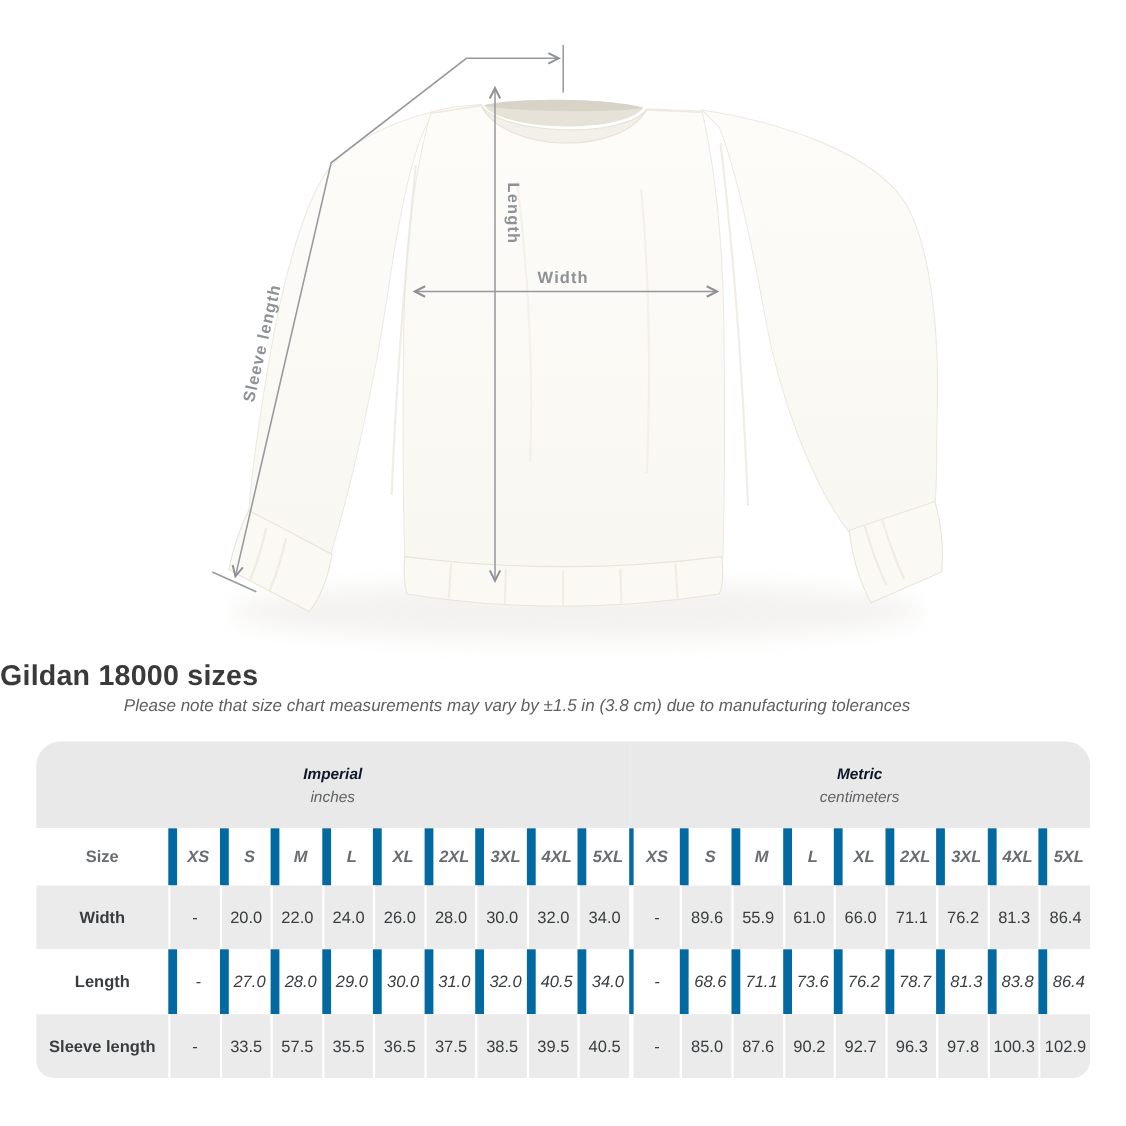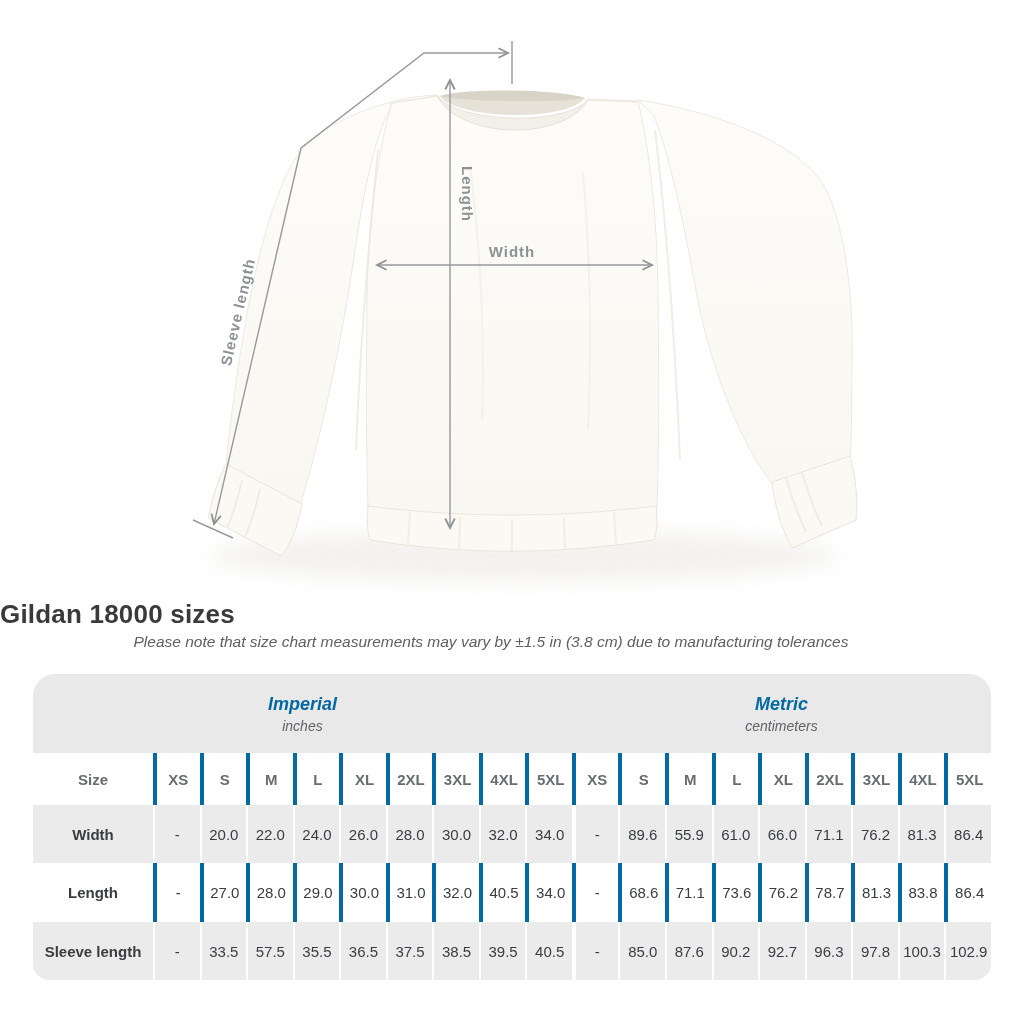--- a/index.html
+++ b/index.html
@@ -9,41 +9,41 @@
 
   
   .figure{position:absolute;left:0;top:0;width:1024px;height:598px;}
   svg text{font-family:"Liberation Sans", sans-serif;}
   .measure-label{fill:#8d9296;font-size:15px;font-weight:bold;letter-spacing:1px;}
 
   
   .title{position:absolute;top:599px;left:0;width:1024px;text-align:left;
          font-size:26px;font-weight:bold;color:#3a3a3a;letter-spacing:.2px;}
   .note{position:absolute;top:633px;left:0;width:940px;text-align:center;
-        font-style:italic;font-size:15.5px;color:#5d5f60;padding-left:21px;}
+        font-style:italic;font-size:15.5px;color:#5d5f60;}
 
   
   table.chart{position:absolute;left:33px;top:674px;width:958px;
               border-collapse:separate;border-spacing:0;table-layout:fixed;
               font-size:15px;}
   table.chart td{text-align:center;vertical-align:middle;padding:0;}
   col.c-label{width:120px;}
 
   tr.band td{height:79px;background:#e9e9e9;}
   tr.band td:first-child{border-top-left-radius:22px;}
   tr.band td:last-child{border-top-right-radius:22px;}
-  .sec-name{font-size:18px;font-weight:bold;font-style:italic;color:#0369a1;line-height:1.25;}
+  .sec-name{font-size:14px;font-weight:bold;font-style:italic;color:#0f172a;line-height:1.25;}
   .sec-unit{font-size:14px;font-style:italic;color:#5f6366;margin-top:3px;}
 
   tr.hdr td{height:52px;background:#ffffff;font-weight:bold;color:#696d70;}
   tr.row-gray td{background:#ebebeb;height:58px;color:#3a3d3f;}
   tr.row-white td{background:#ffffff;height:59px;color:#3a3d3f;}
   td.rowlab{font-weight:bold;color:#696d70;}
 
-  tr.hdr td + td, tr.row-white td + td{border-left:4px solid #0369a1;}
+  tr.hdr td + td, tr.row-white td + td{border-left:8px solid #0369a1;font-style:italic;}
   tr.row-gray td + td{border-left:2px solid #ffffff;}
   tr.hdr td.msec, tr.row-white td.msec{border-left-width:4px;}
   tr.row-gray td.msec{border-left-width:4px;}
 
   tr.last td:first-child{border-bottom-left-radius:16px;}
   tr.last td:last-child{border-bottom-right-radius:16px;}
 </style>
 </head>
 <body>
 

